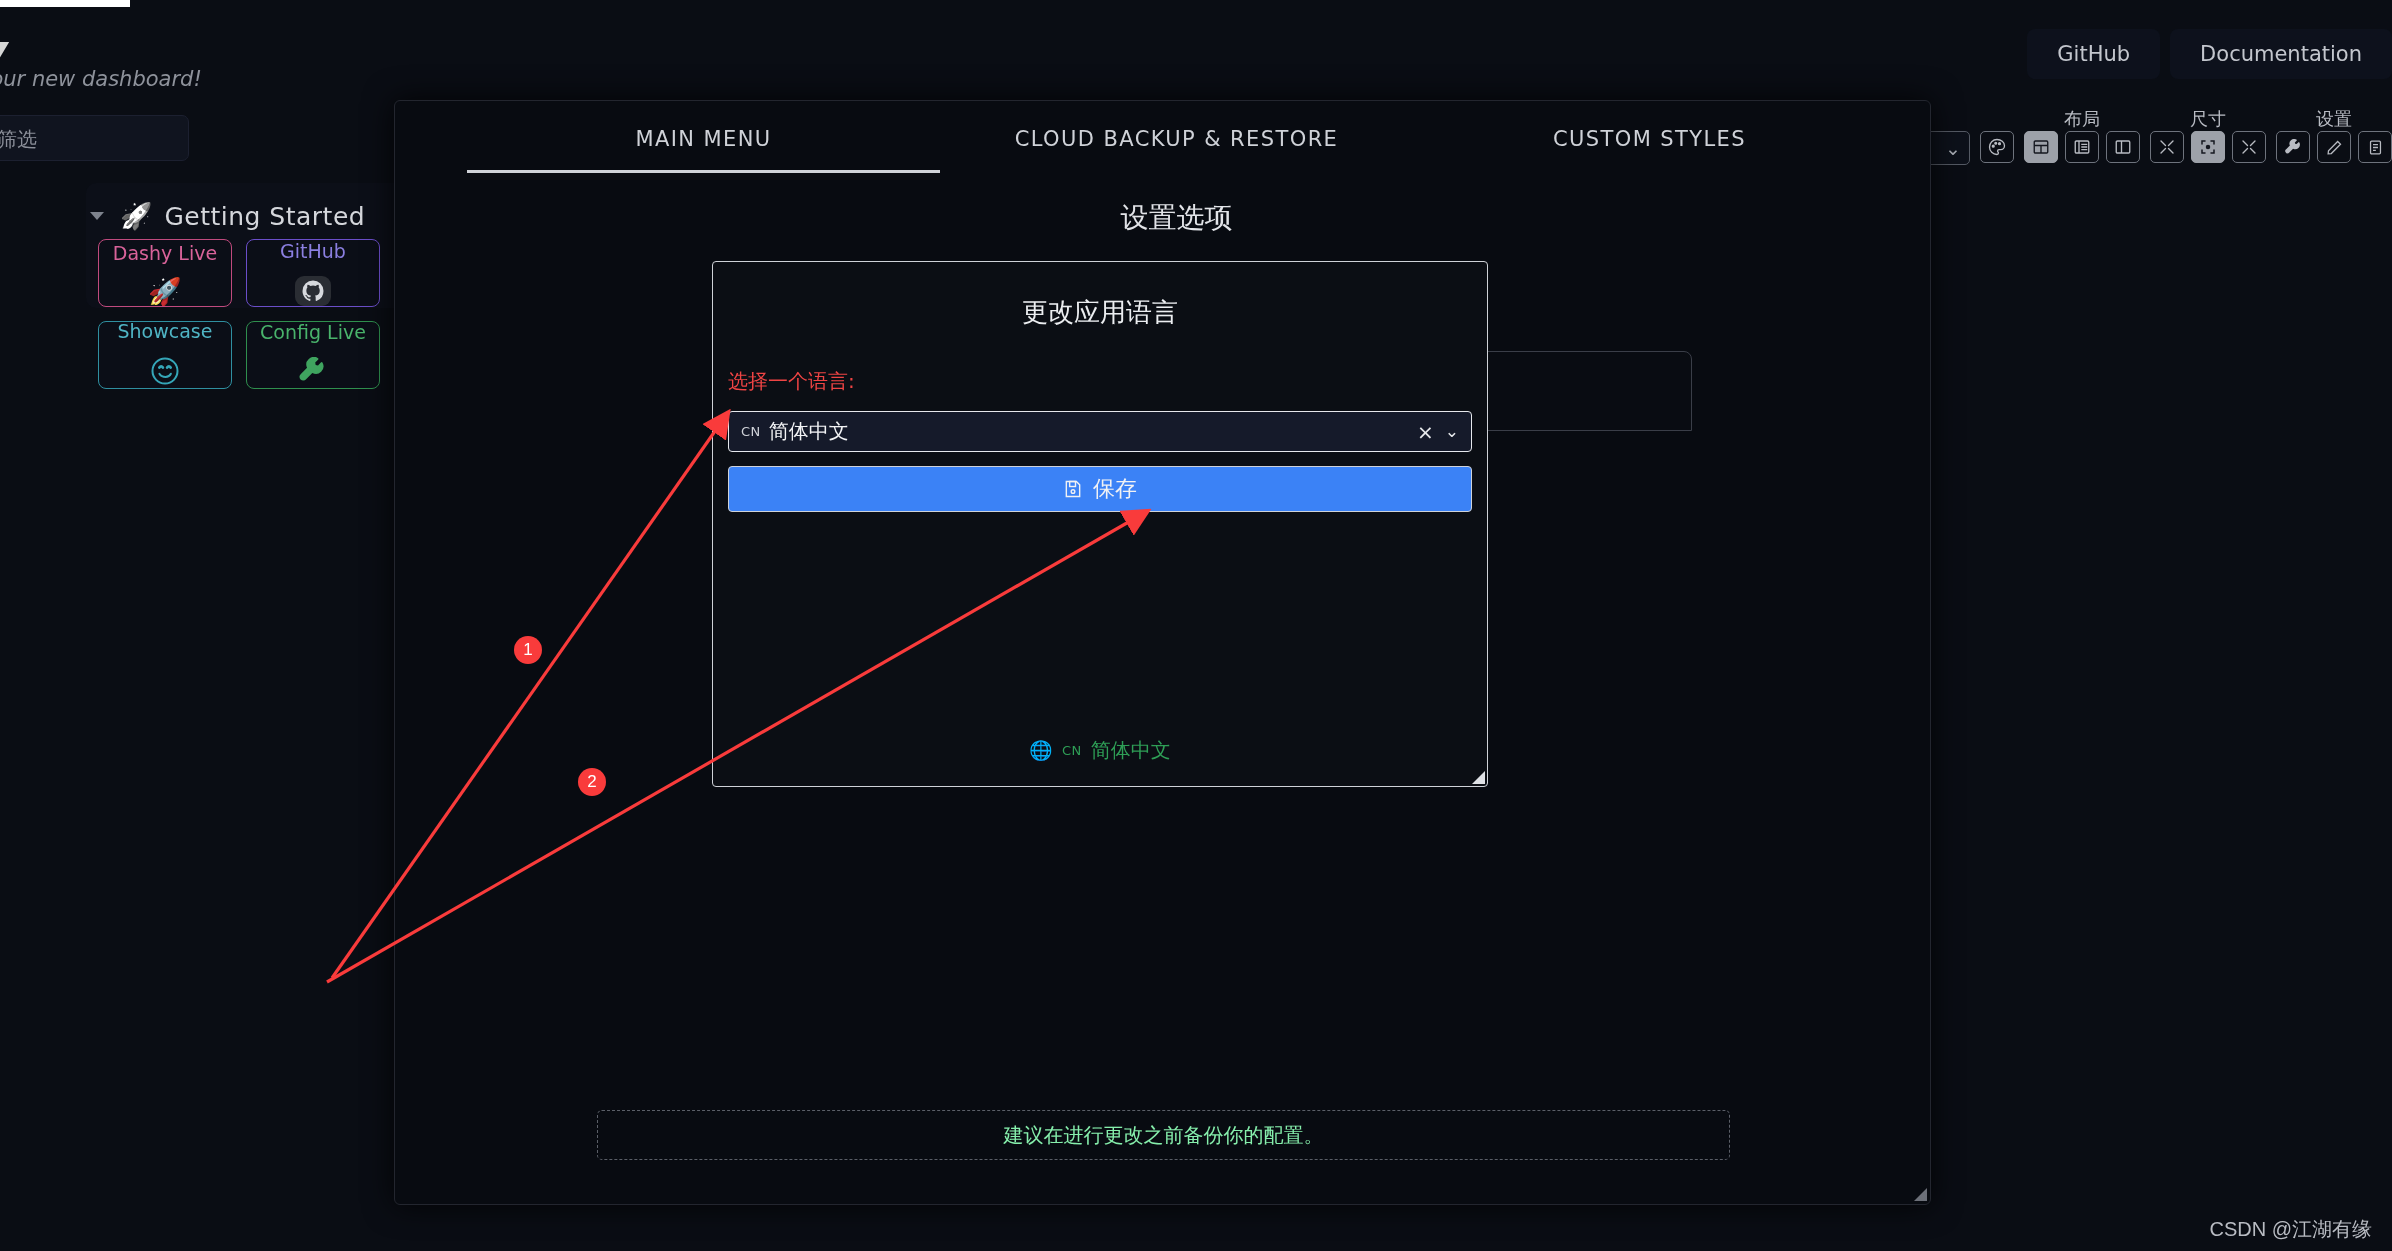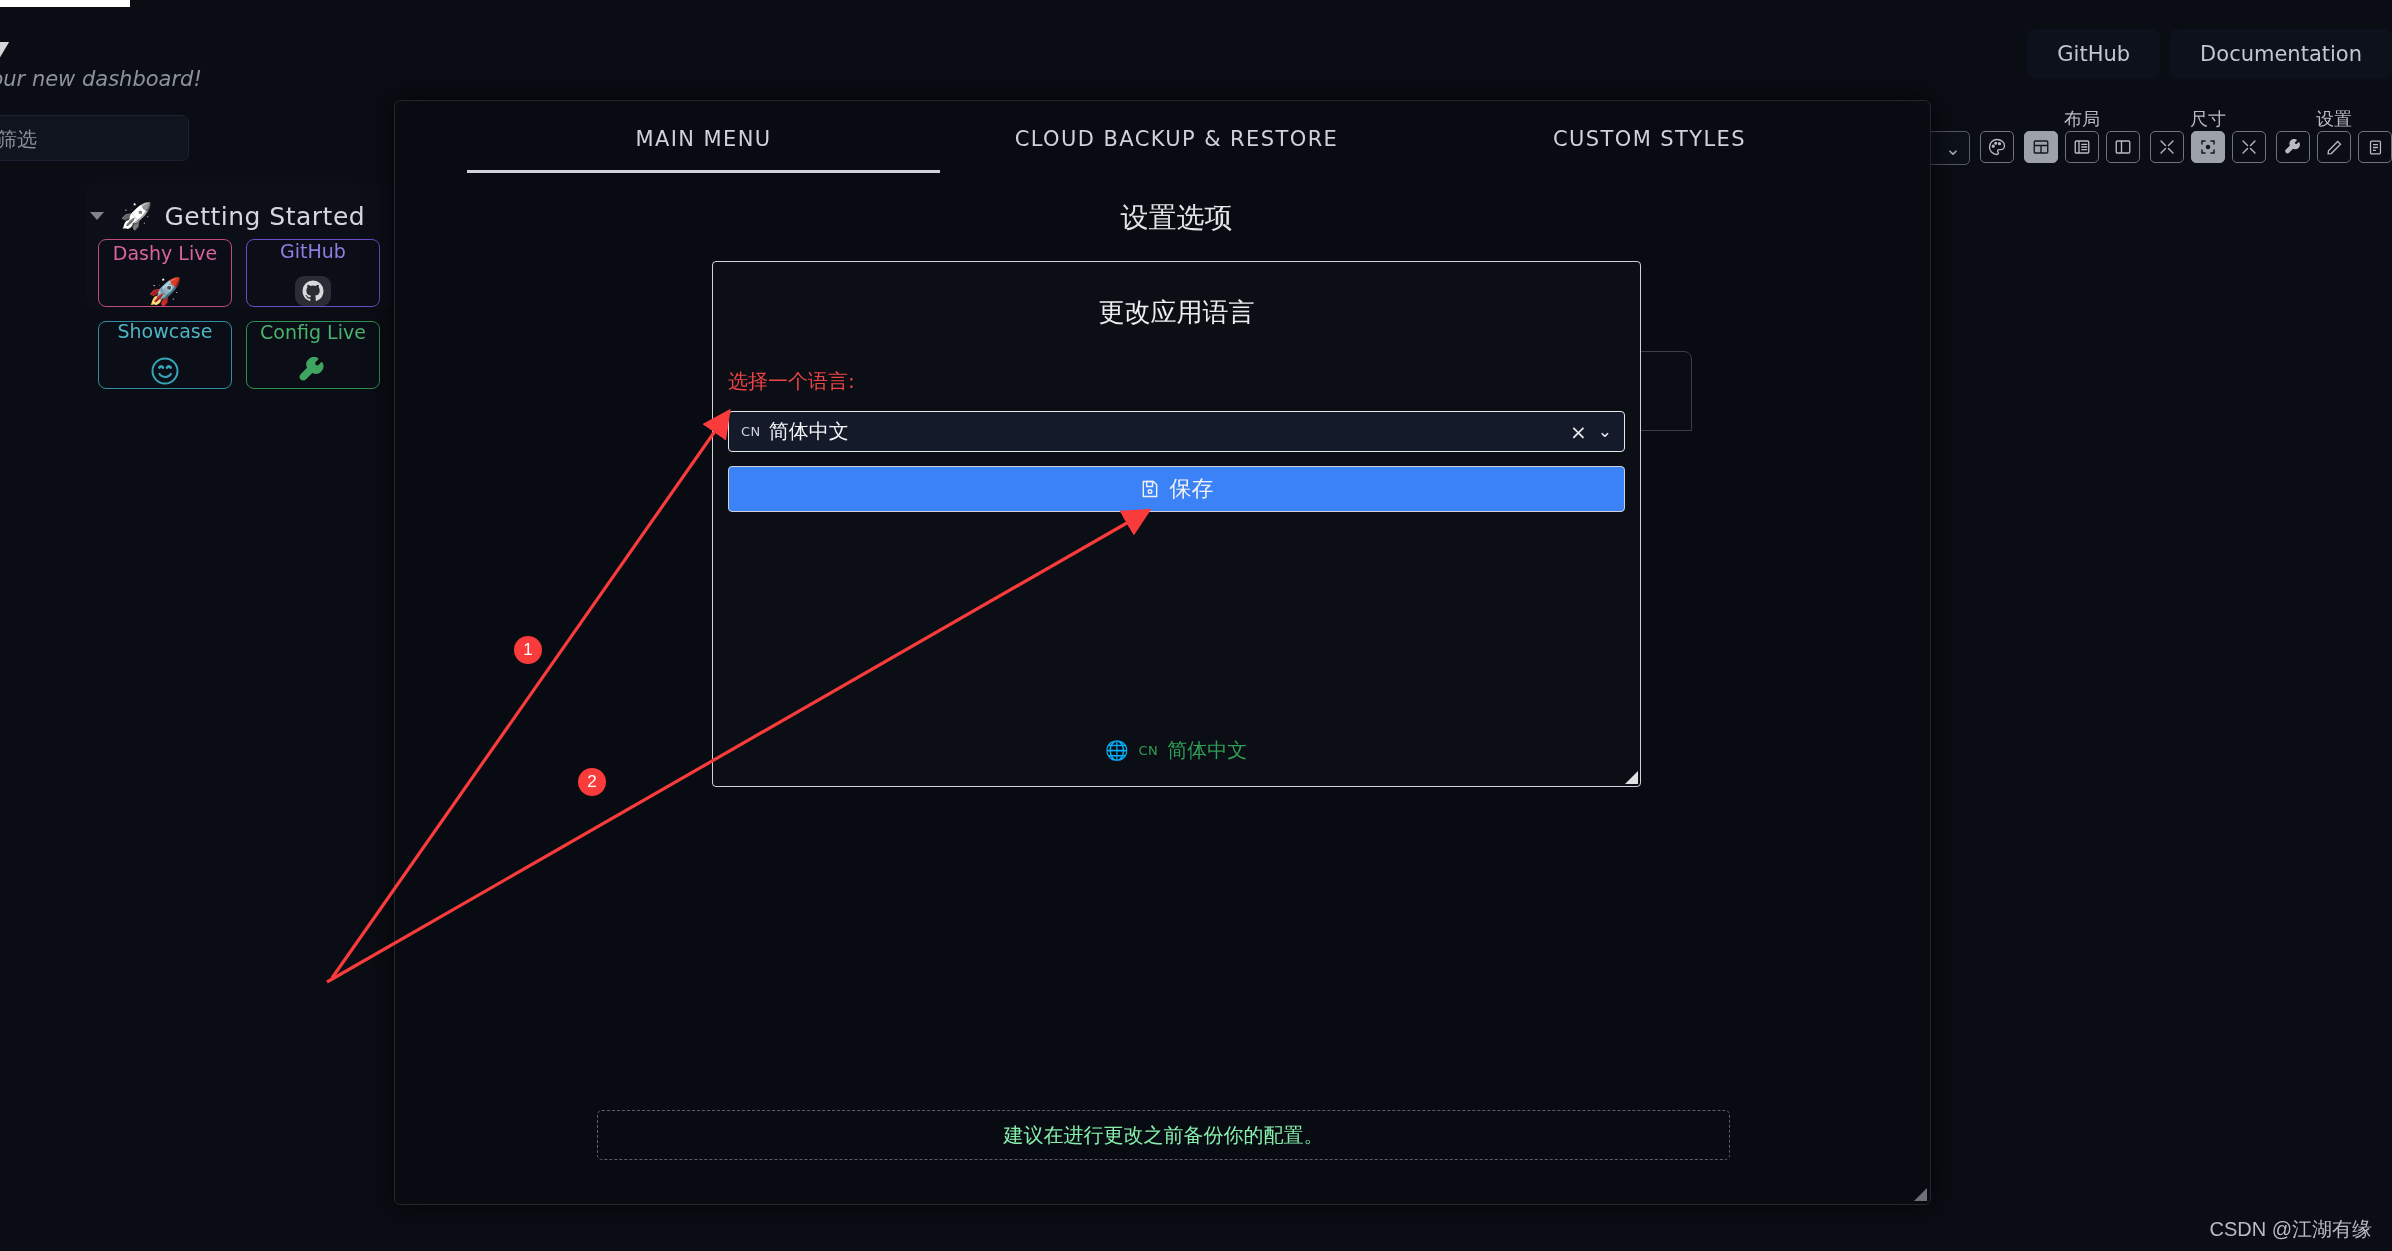--- a/index.html
+++ b/index.html
@@ -131,21 +131,21 @@
 
   .backup-note {
     position: absolute; left: 202px; bottom: 44px; width: 1133px; height: 50px;
     border: 1px dashed #5b5f68; border-radius: 5px;
     display: flex; align-items: center; justify-content: center;
     color: #86efac; font-size: 20px;
   }
 
   
   .lang-modal {
-    position: absolute; left: 712px; top: 261px; width: 929px; height: 526px;
+    position: absolute; left: 712px; top: 261px; width: 776px; height: 526px;
     background: #0b0e14; border: 1px solid #cfd2d8; border-radius: 4px;
   }
   .lang-title {
     text-align: center; font-size: 26px; color: #eceef1; padding-top: 33px;
   }
   .lang-sublabel {
     margin: 38px 0 16px 15px; font-size: 20px; color: #ef4444;
   }
   .lang-select {
     margin: 12px 15px 0 15px; height: 41px;

